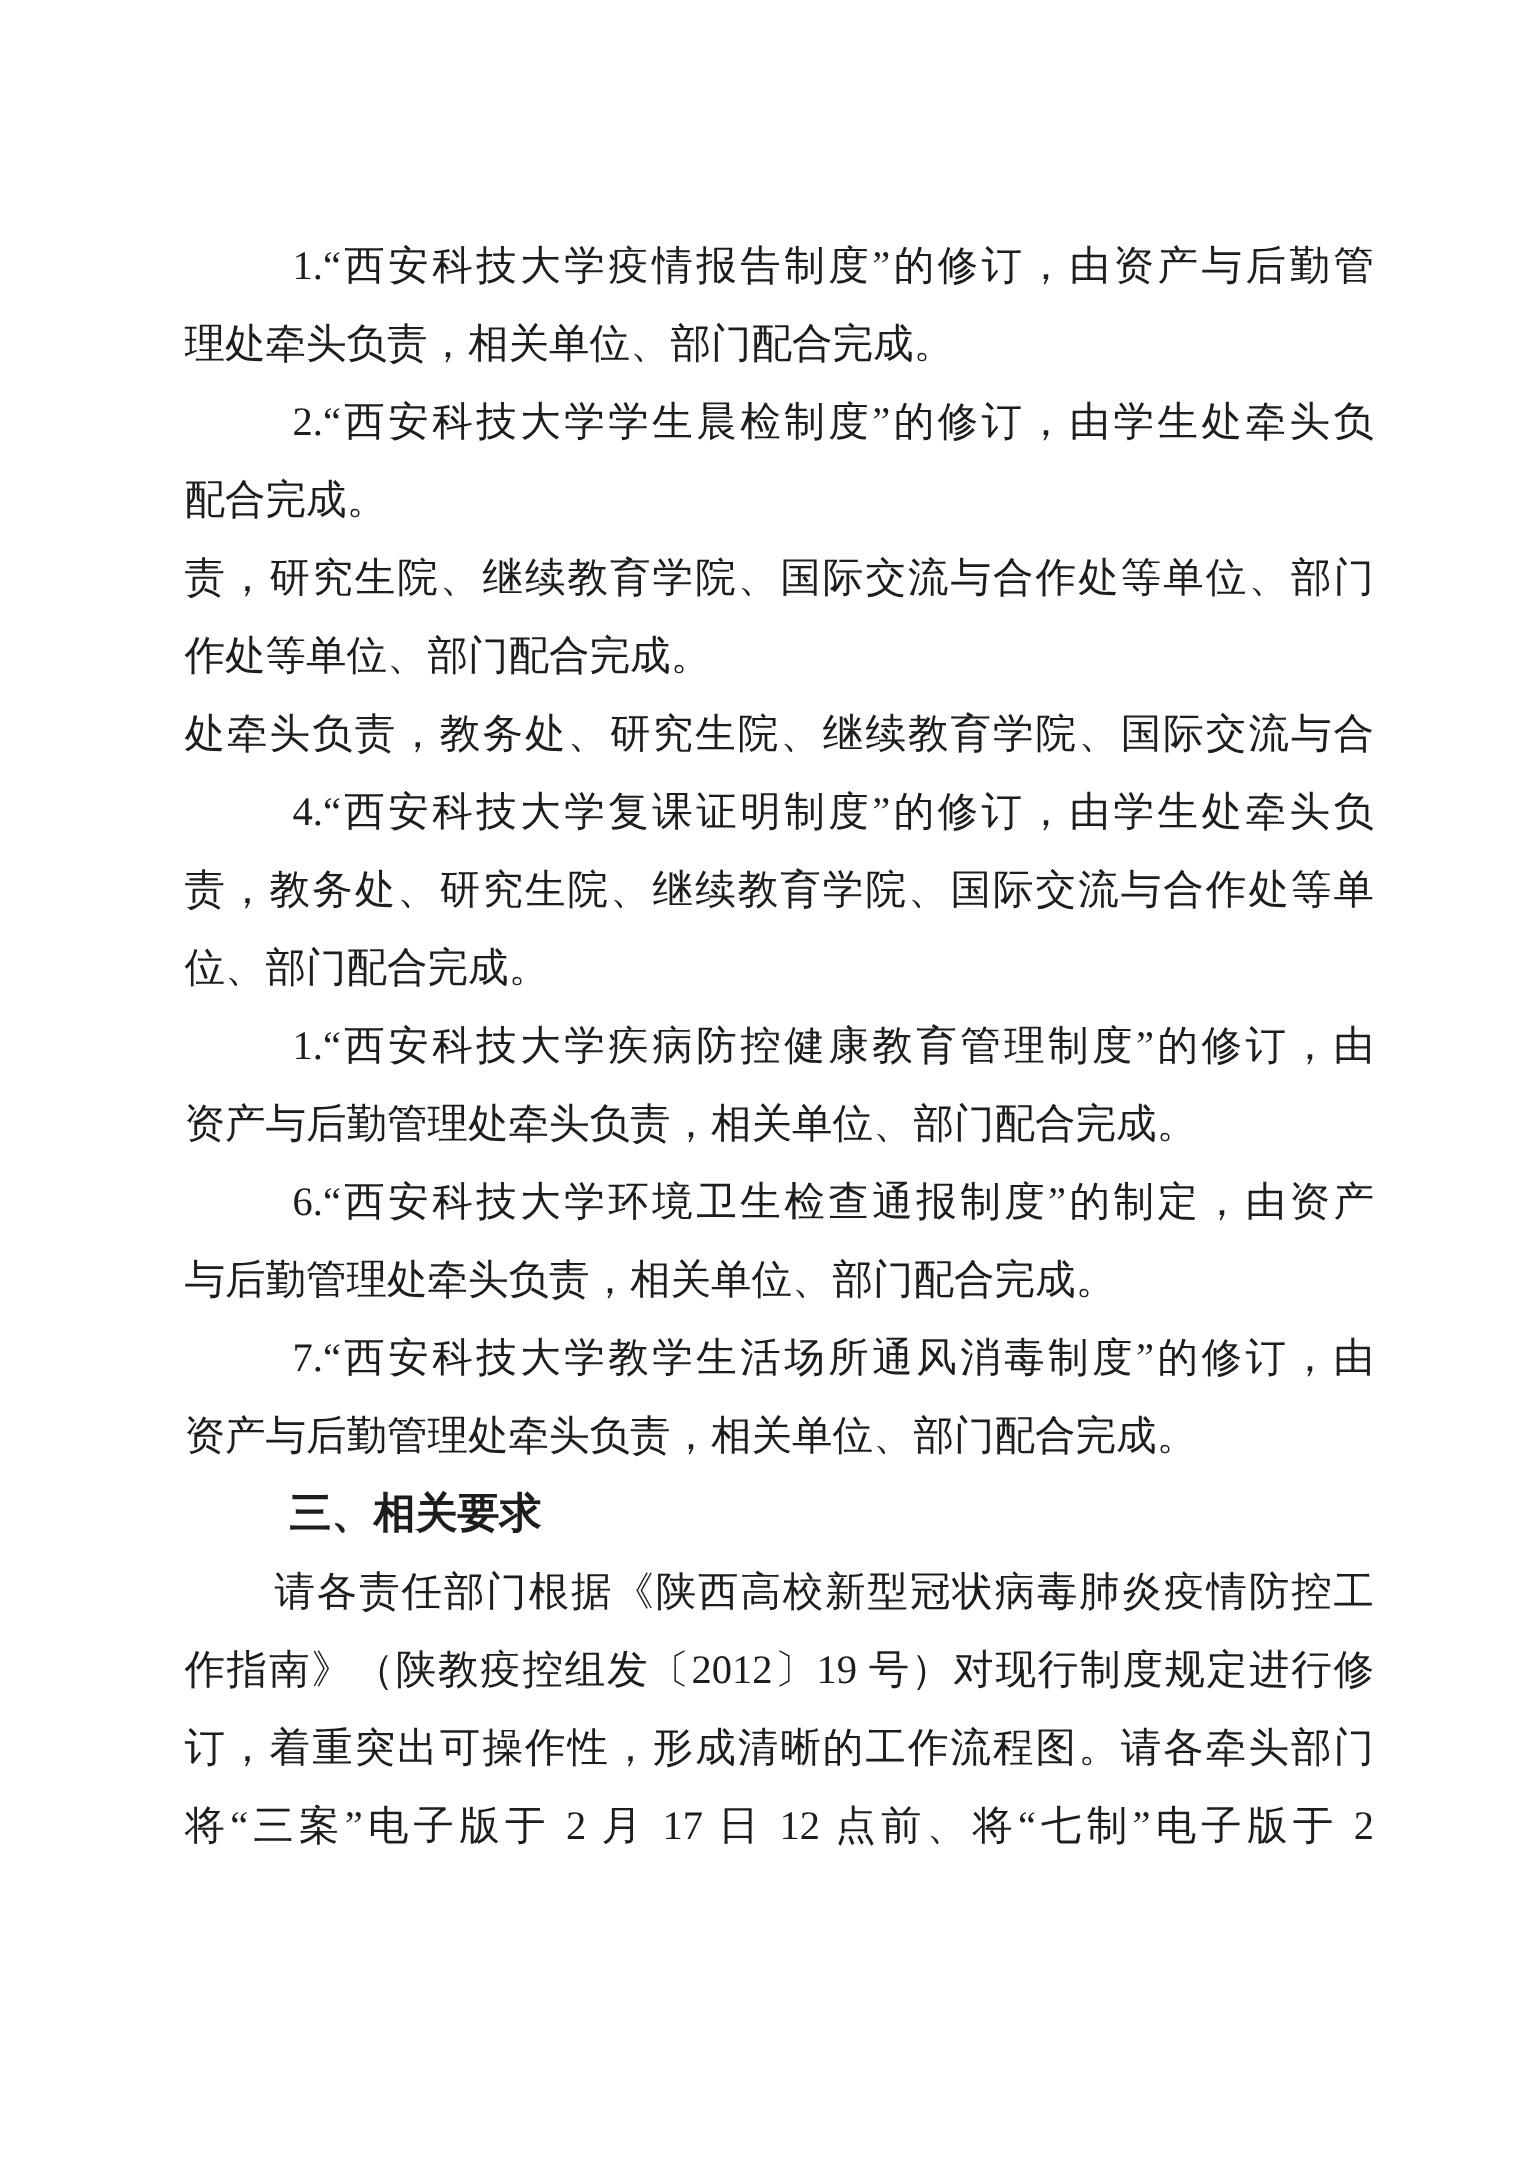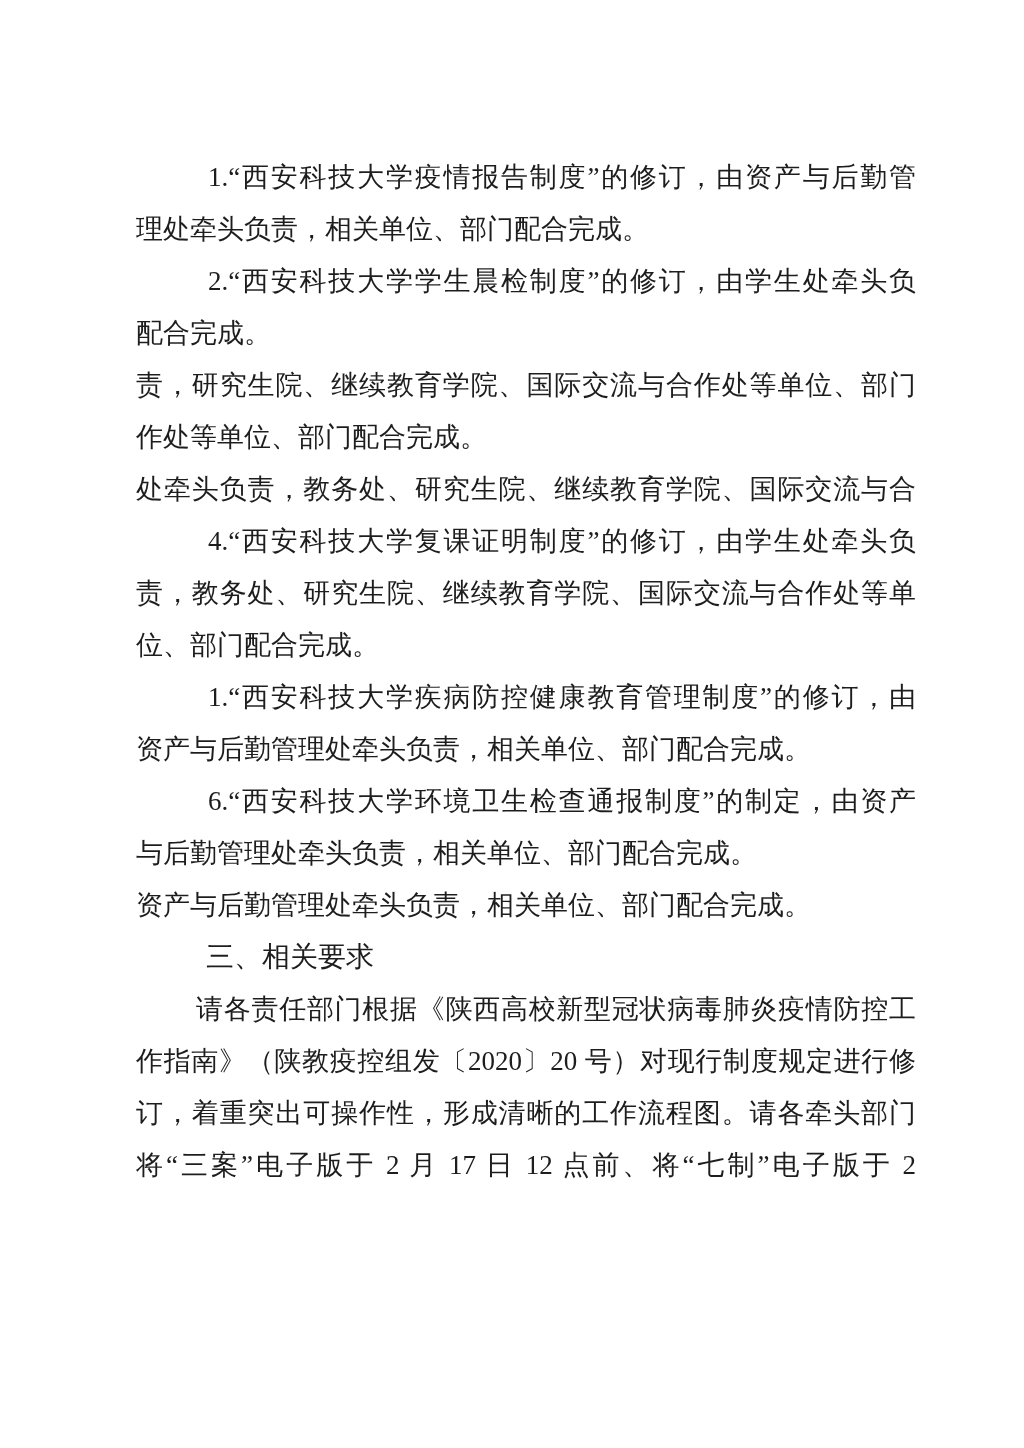--- a/index.html
+++ b/index.html
@@ -27,34 +27,33 @@
     margin: 0;
     padding: 0;
   }
   .line {
     height: 52px;
     line-height: 52px;
     overflow: hidden;
     text-align: justify;
     text-align-last: justify;
     white-space: nowrap;
-    margin-left: 13px;
   }
   
   .line.end-left {
     text-align: center;
     text-align-last: left;
   }
   
   .line.indent-item    { text-indent: 72px; }
   .line.indent-closing { text-indent: 60px; font-family: Liberation Serif, serif; }
   
   .para.heading .line {
     font-family: "Liberation Sans", "DejaVu Sans", sans-serif;
-    font-weight: 400;
+    font-weight: 700;
     font-size: 28px;
     text-indent: 70px;
     text-align: left;
     text-align-last: left;
   }
 </style>
 </head>
 <body>
 
 <div class="page">
@@ -79,25 +78,26 @@
       </div>
       <div class="para item">
         <div class="line indent-item">1.“西安科技大学疾病防控健康教育管理制度”的修订，由</div>
         <div class="line end-left">资产与后勤管理处牵头负责，相关单位、部门配合完成。</div>
       </div>
       <div class="para item">
         <div class="line indent-item">6.“西安科技大学环境卫生检查通报制度”的制定，由资产</div>
         <div class="line end-left">与后勤管理处牵头负责，相关单位、部门配合完成。</div>
       </div>
       <div class="para item">
+        <div class="line indent-item">7.“西安科技大学教学生活场所通风消毒制度”的修订，由</div>
         <div class="line end-left">资产与后勤管理处牵头负责，相关单位、部门配合完成。</div>
       </div>
       <div class="para heading">
         <div class="line end-left">三、相关要求</div>
       </div>
       <div class="para closing">
         <div class="line indent-closing">请各责任部门根据《陕西高校新型冠状病毒肺炎疫情防控工</div>
-        <div class="line">作指南》（陕教疫控组发〔2020〕20 号）对现行制度规定进行修</div>
+        <div class="line">作指南》（陕教疫控组发〔2012〕19 号）对现行制度规定进行修</div>
         <div class="line">订，着重突出可操作性，形成清晰的工作流程图。请各牵头部门</div>
         <div class="line">将“三案”电子版于 2 月 17 日 12 点前、将“七制”电子版于 2</div>
       </div>
     </div>
 </div>
 
 </body></html>

